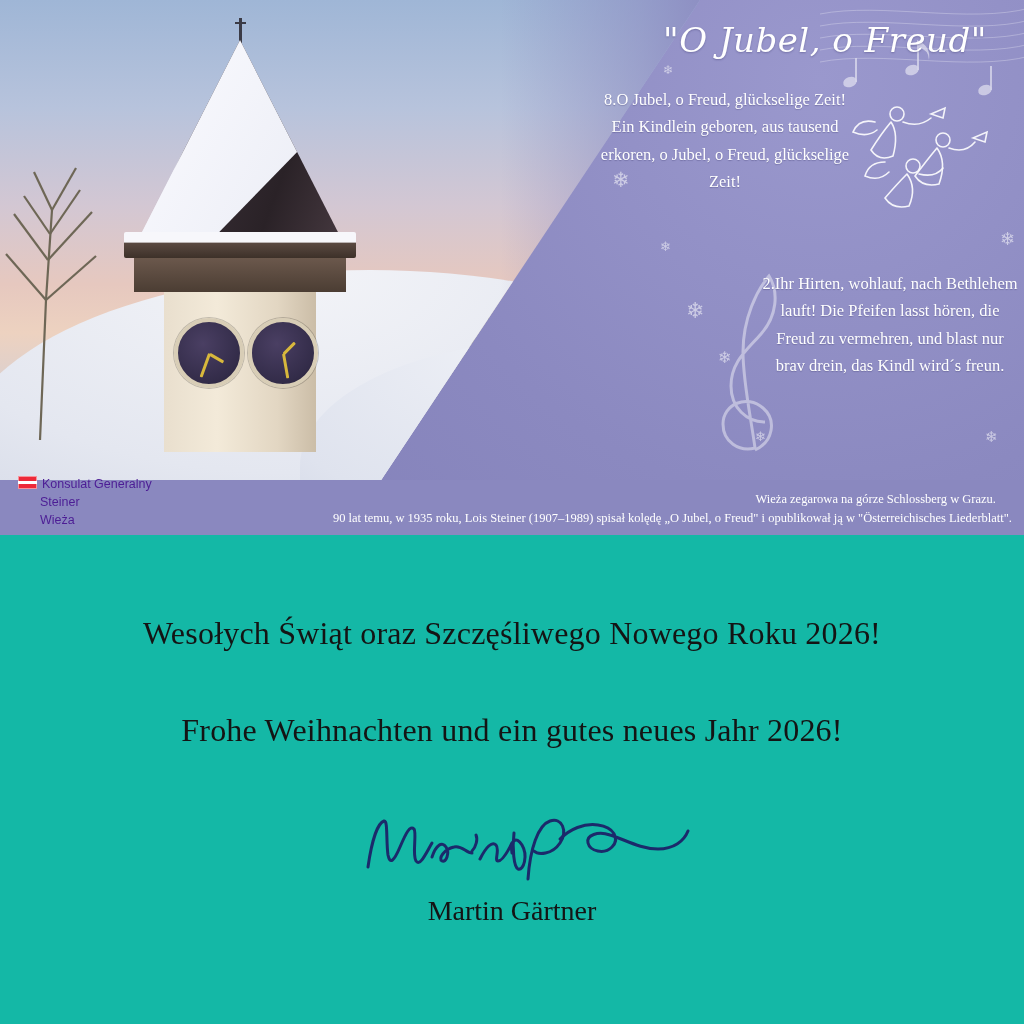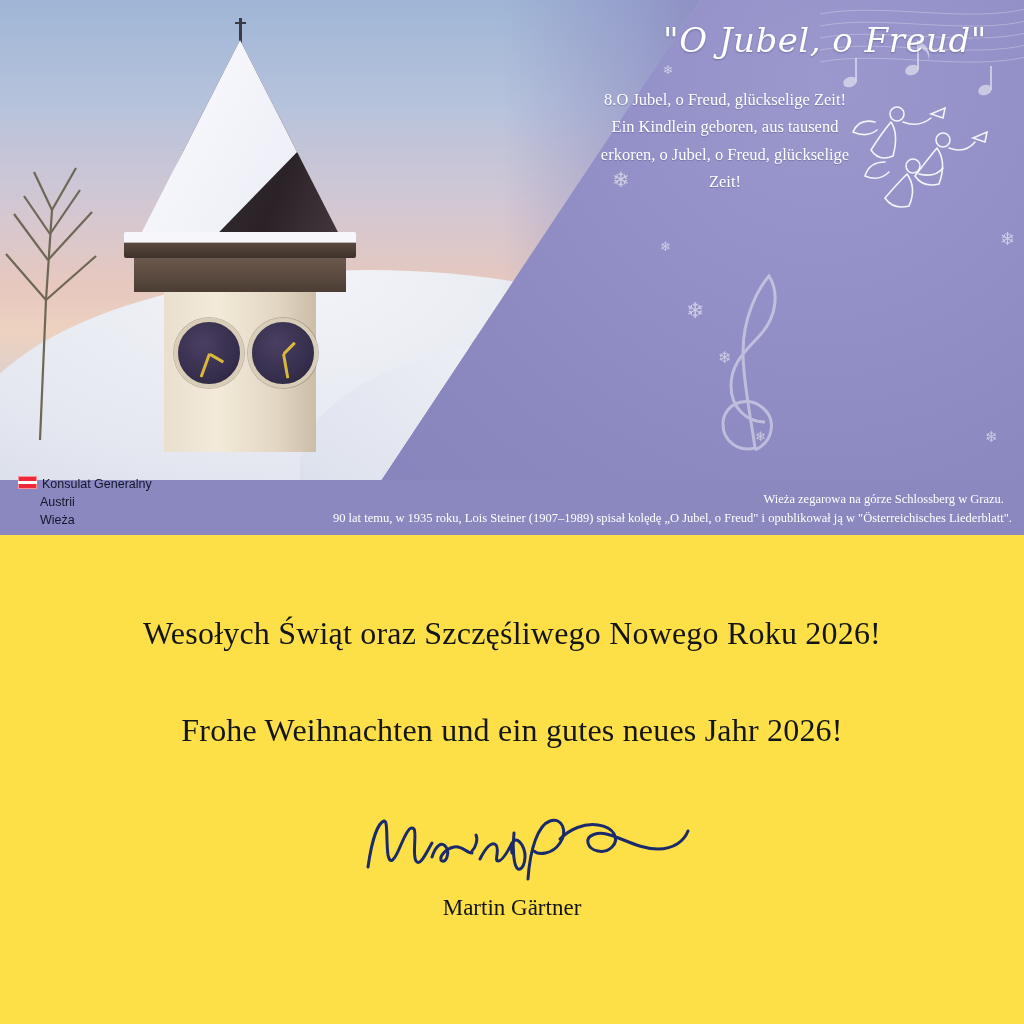--- a/index.html
+++ b/index.html
@@ -262,37 +262,37 @@
     left: 0;
     bottom: 0;
     width: 1024px;
     height: 55px;
     background: #8a88bf;
   }
   .consulate {
     position: absolute;
     left: 18px;
     bottom: 6px;
-    color: #0f172a;
+    color: #4c1d95;
     font-family: "Liberation Sans", sans-serif;
     font-size: 12.5px;
     line-height: 1.45;
   }
   .flag {
     display: inline-block;
     width: 17px;
     height: 11px;
     vertical-align: -1px;
     margin-right: 5px;
     background: linear-gradient(to bottom, #ed2939 0 33.3%, #ffffff 33.3% 66.6%, #ed2939 66.6% 100%);
     border: .5px solid rgba(255,255,255,.5);
   }
   .caption-right {
     position: absolute;
-    right: 20px;
+    right: 28px;
     bottom: 28px;
     color: #ffffff;
     font-size: 12.5px;
     font-family: "Liberation Serif", serif;
   }
   .caption-bottom {
     position: absolute;
     right: 12px;
     bottom: 9px;
     color: #ffffff;
@@ -300,21 +300,21 @@
     font-family: "Liberation Serif", serif;
   }
 
   
   .greeting {
     position: absolute;
     left: 0;
     top: 535px;
     width: 1024px;
     height: 489px;
-    background: #fde047;
+    background: #14b8a6;
     text-align: center;
   }
   .greet-line {
     font-family: "Liberation Serif", serif;
     color: #141414;
     font-size: 32px;
     letter-spacing: .2px;
   }
   .greet-pl { margin-top: 80px; }
   .greet-de { margin-top: 60px; }
@@ -328,21 +328,21 @@
     position: absolute;
     left: 50%;
     top: 0;
     width: 330px;
     height: 72px;
     margin-left: -150px;
   }
   .sign-name {
     margin-top: 6px;
     font-family: "Liberation Serif", serif;
-    font-size: 23px;
+    font-size: 28px;
     color: #141414;
   }
   .sign-role {
     margin-top: 12px;
     font-family: "Liberation Serif", serif;
     font-size: 21px;
     color: #141414;
   }
 </style>
 </head>
@@ -463,28 +463,29 @@
           <div class="hand m" style="transform:rotate(170deg)"></div>
         </div>
       </div>
     </div>
 
     <div class="photo-fade"></div>
   </div>
 
   <div class="song-title">"O Jubel, o Freud"</div>
   <div class="verse verse1">8.O Jubel, o Freud, glückselige Zeit! Ein Kindlein geboren, aus tausend erkoren, o Jubel, o Freud, glückselige Zeit!</div>
+  <div class="verse verse2">2.Ihr Hirten, wohlauf, nach Bethlehem lauft! Die Pfeifen lasst hören, die Freud zu vermehren, und blast nur brav drein, das Kindl wird´s freun.</div>
 
   <div class="card-footer"></div>
 
   <div class="consulate">
     <div>
       <span class="flag"></span><span>Konsulat Generalny</span>
     </div>
-    <div style="padding-left:22px">Austrii</div>
+    <div style="padding-left:22px">Steiner</div>
     <div style="padding-left:22px">Wieża</div>
   </div>
 
   <div class="caption-right">Wieża zegarowa na górze Schlossberg w Grazu.</div>
   <div class="caption-bottom">90 lat temu, w 1935 roku, Lois Steiner (1907–1989) spisał kolędę „O Jubel, o Freud" i opublikował ją w "Österreichisches Liederblatt".</div>
 </div>
 
 <div class="greeting">
   <div class="greet-line greet-pl">Wesołych Świąt oraz Szczęśliwego Nowego Roku 2026!</div>
   <div class="greet-line greet-de">Frohe Weihnachten und ein gutes neues Jahr 2026!</div>

